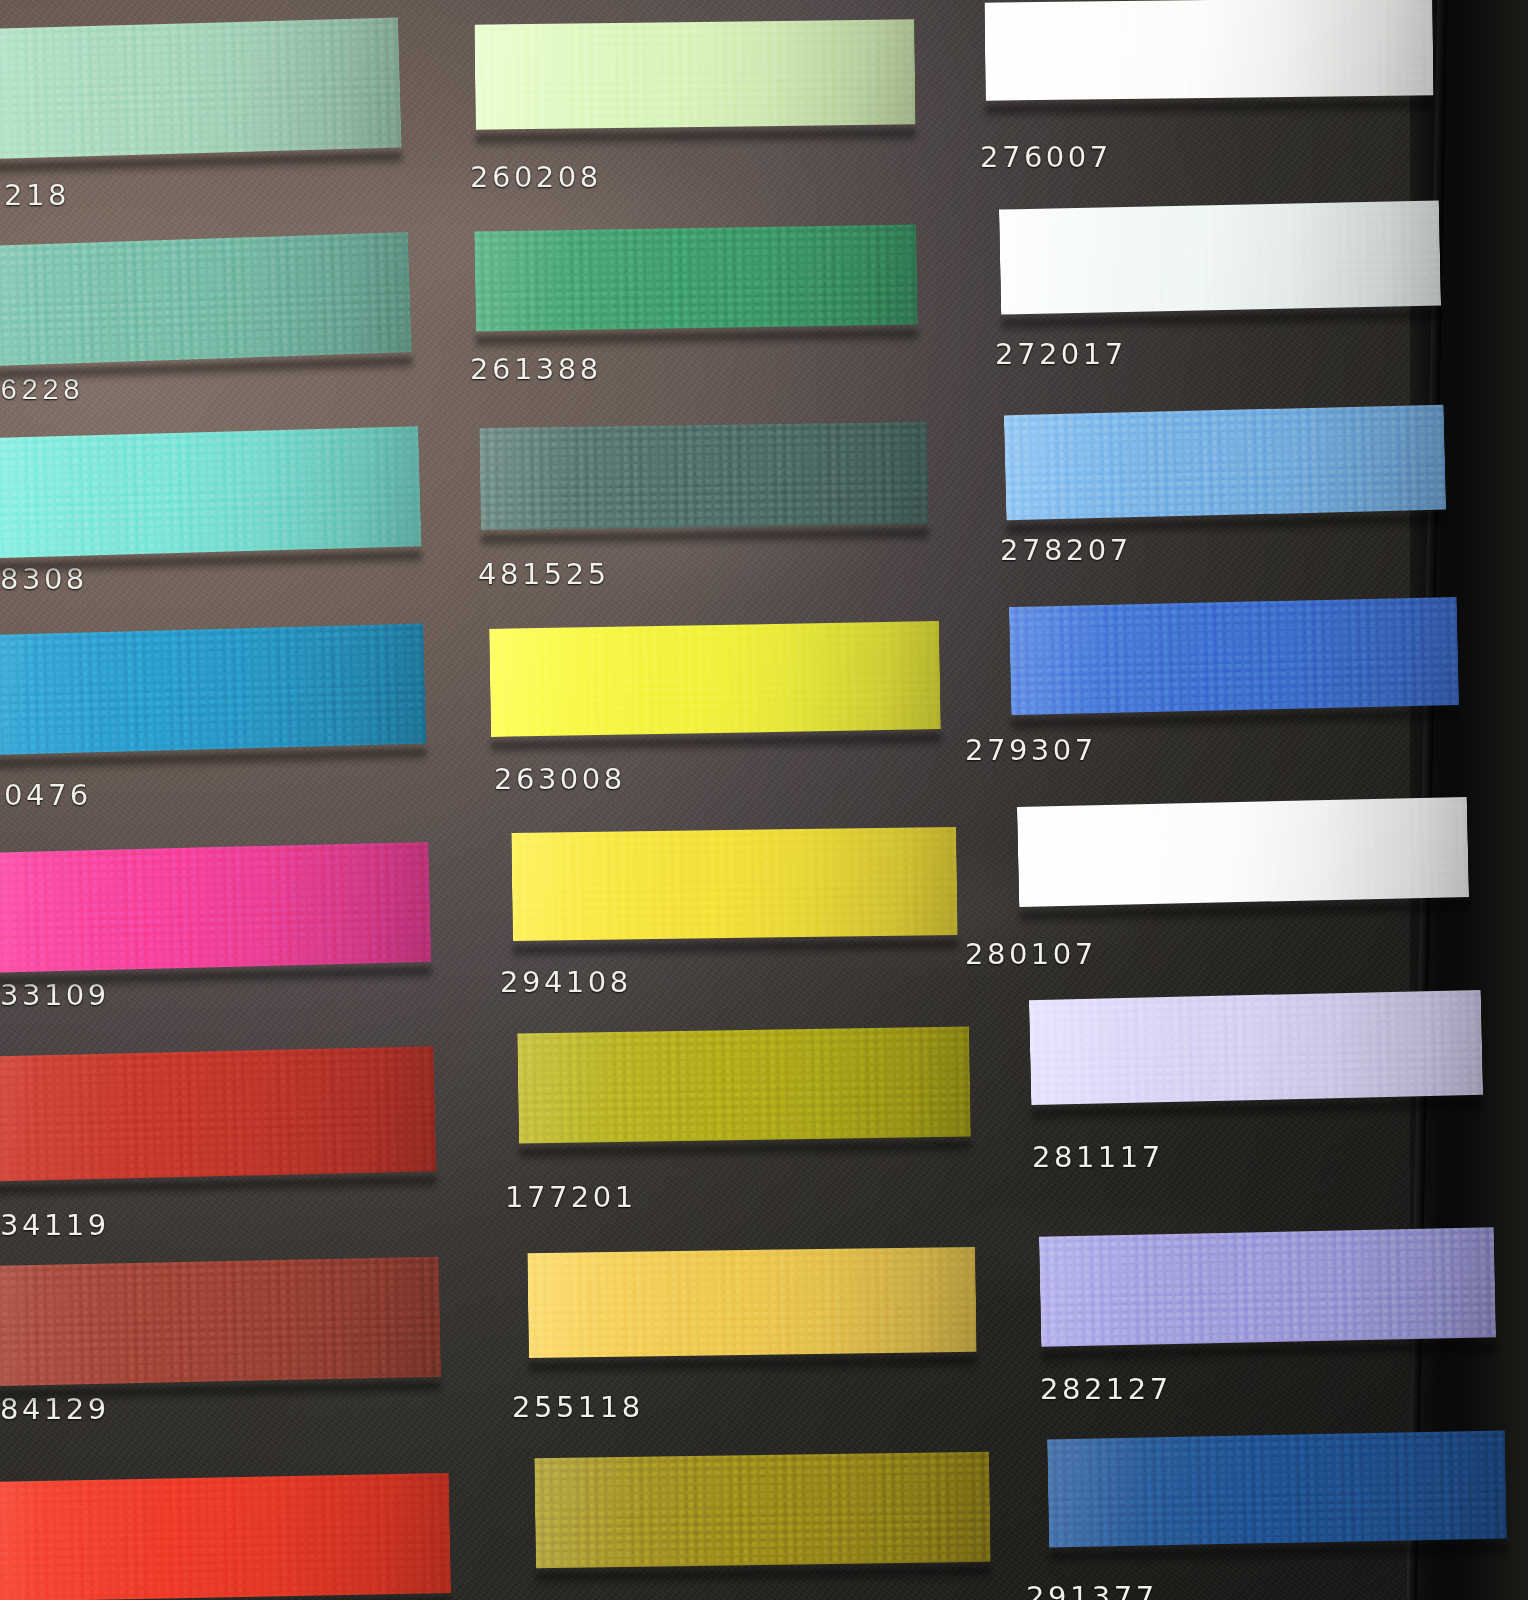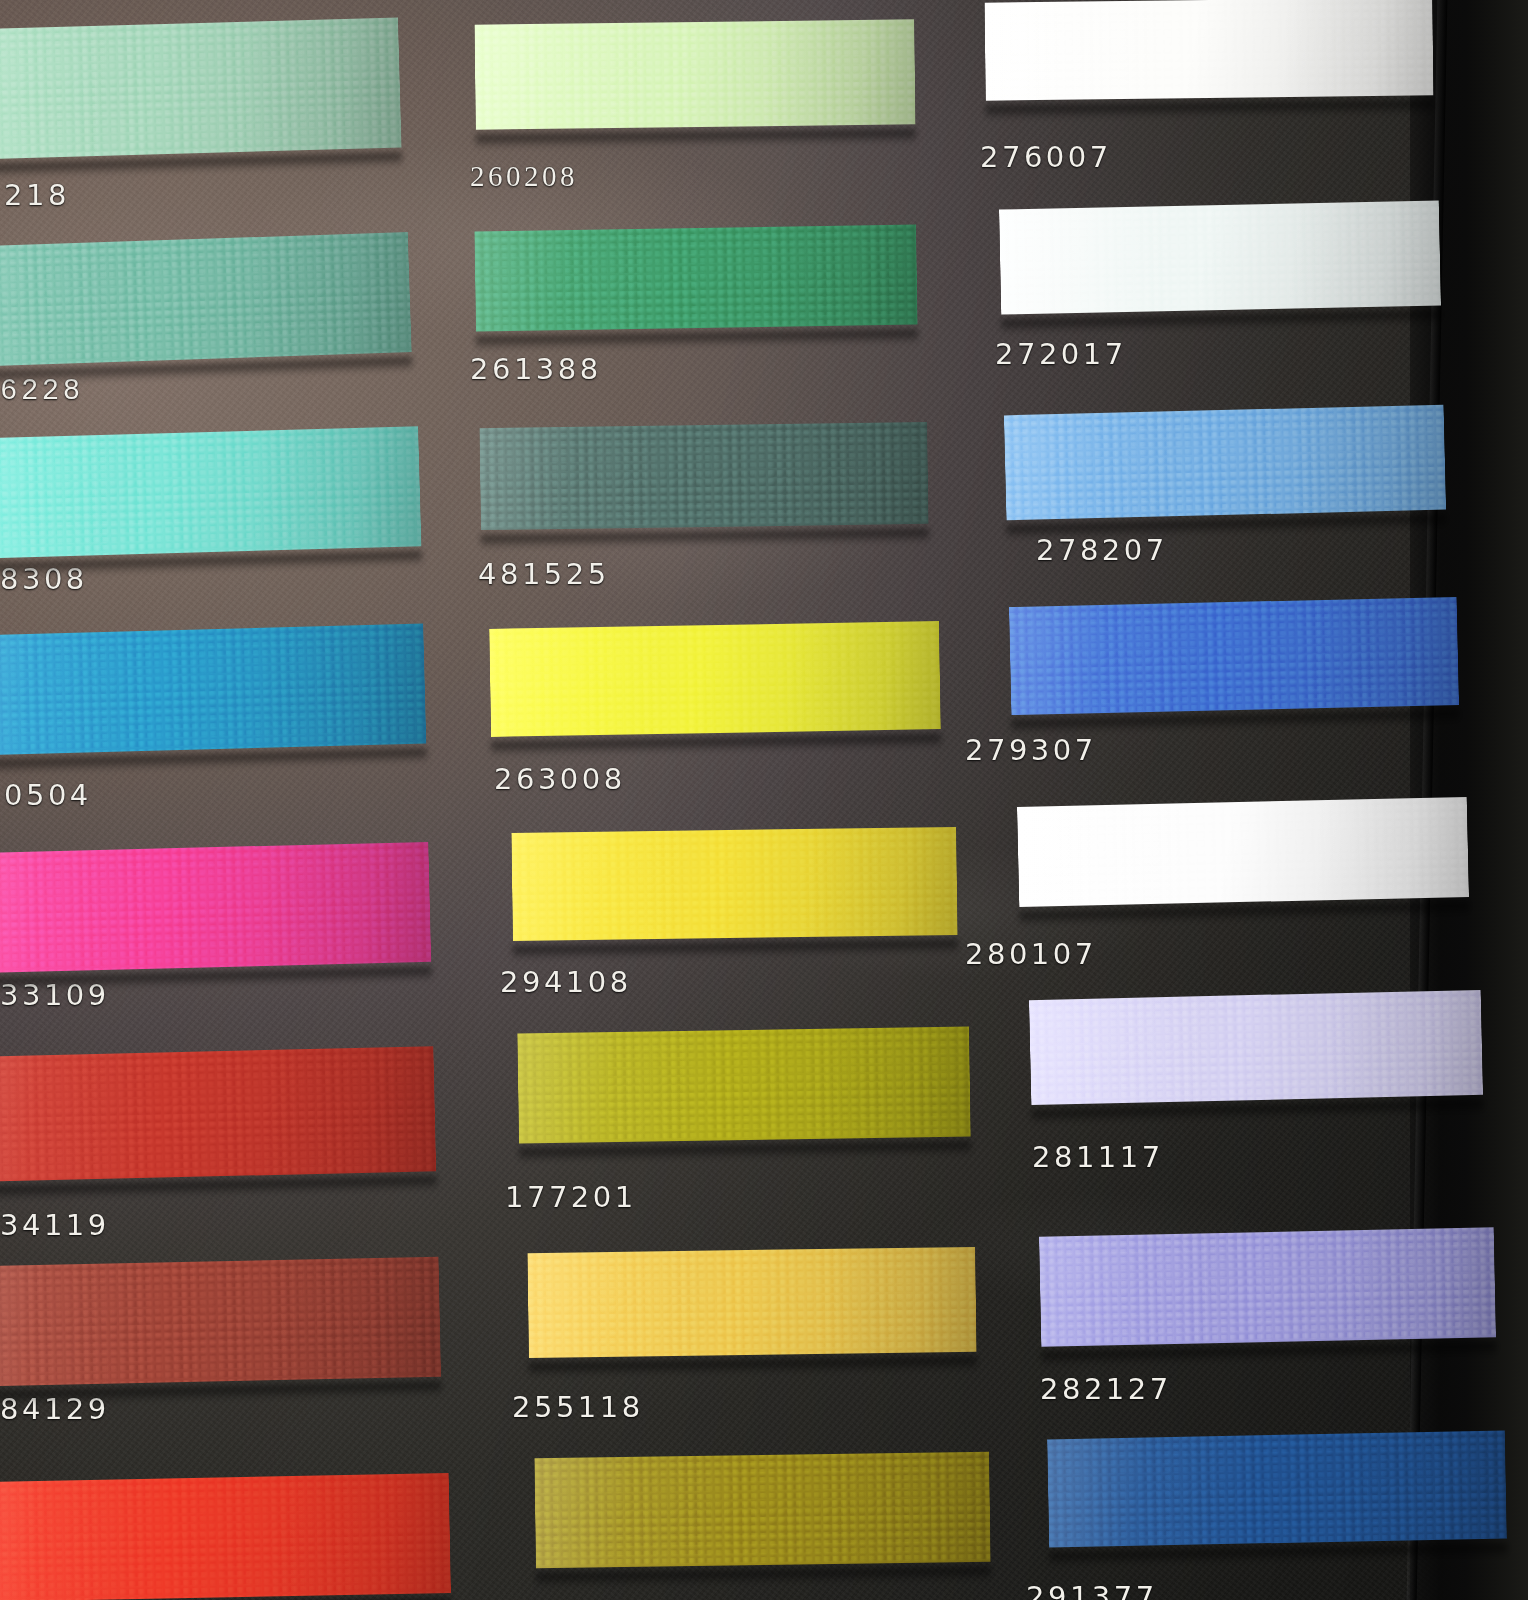--- a/index.html
+++ b/index.html
@@ -142,21 +142,21 @@
         </div>
       </div>
       <div class="code" style="left: 0px; top: 562px;">8308</div>
       <div class="swatch" style="left: -70px; top: 620px; width: 495px; height: 140px; transform: rotate(-1.5deg); z-index: 13;">
         <div class="drop"></div>
         <div class="body" style="background: linear-gradient(96deg, rgb(45, 165, 217) 0%, rgb(42, 156, 205) 38%, rgb(42, 156, 205) 66%, rgb(38, 140, 185) 100%);">
           <div class="tex"></div>
           <div class="shine"></div>
         </div>
       </div>
-      <div class="code" style="left: 4px; top: 778px;">0504</div>
+      <div class="code" style="left: 4px; top: 778px;">0476</div>
       <div class="swatch" style="left: -70px; top: 838px; width: 500px; height: 140px; transform: rotate(-1.4deg); z-index: 14;">
         <div class="drop"></div>
         <div class="body" style="background: linear-gradient(96deg, rgb(255, 70, 164) 0%, rgb(247, 66, 155) 38%, rgb(247, 66, 155) 66%, rgb(222, 59, 140) 100%);">
           <div class="tex"></div>
           <div class="shine"></div>
         </div>
       </div>
       <div class="code" style="left: 0px; top: 978px;">33109</div>
       <div class="swatch" style="left: -70px; top: 1042px; width: 505px; height: 145px; transform: rotate(-1.3deg); z-index: 15;">
         <div class="drop"></div>
@@ -181,21 +181,21 @@
           <div class="shine"></div>
         </div>
       </div>
       <div class="swatch" style="left: 475px; top: 12px; width: 440px; height: 125px; transform: rotate(-0.7deg); z-index: 10;">
         <div class="drop"></div>
         <div class="body" style="background: linear-gradient(96deg, rgb(230, 255, 198) 0%, rgb(217, 245, 187) 38%, rgb(217, 245, 187) 66%, rgb(195, 221, 168) 100%);">
           <div class="tex"></div>
           <div class="shine"></div>
         </div>
       </div>
-      <div class="code" style="left: 470px; top: 160px; font-family: Liberation Serif, serif;">260208</div>
+      <div class="code" style="left: 470px; top: 160px;">260208</div>
       <div class="swatch" style="left: 475px; top: 218px; width: 442px; height: 120px; transform: rotate(-0.9deg); z-index: 11;">
         <div class="drop"></div>
         <div class="body" style="background: linear-gradient(96deg, rgb(67, 167, 113) 0%, rgb(63, 158, 107) 38%, rgb(63, 158, 107) 66%, rgb(57, 142, 96) 100%);">
           <div class="tex"></div>
           <div class="shine"></div>
         </div>
       </div>
       <div class="code" style="left: 470px; top: 352px;">261388</div>
       <div class="swatch" style="left: 480px; top: 415px; width: 448px; height: 122px; transform: rotate(-0.8deg); z-index: 12;">
         <div class="drop"></div>
@@ -260,21 +260,21 @@
         </div>
       </div>
       <div class="code" style="left: 995px; top: 337px;">272017</div>
       <div class="swatch" style="left: 1005px; top: 400px; width: 440px; height: 125px; transform: rotate(-1.4deg); z-index: 12;">
         <div class="drop"></div>
         <div class="body" style="background: linear-gradient(96deg, rgb(125, 187, 242) 0%, rgb(118, 176, 228) 38%, rgb(118, 176, 228) 66%, rgb(106, 158, 205) 100%);">
           <div class="tex"></div>
           <div class="shine"></div>
         </div>
       </div>
-      <div class="code" style="left: 1036px; top: 533px; text-align: center;">278207</div>
+      <div class="code" style="left: 1000px; top: 533px; text-align: center;">278207</div>
       <div class="swatch" style="left: 1010px; top: 592px; width: 448px; height: 128px; transform: rotate(-1.3deg); z-index: 13;">
         <div class="drop"></div>
         <div class="body" style="background: linear-gradient(96deg, rgb(67, 118, 223) 0%, rgb(63, 111, 210) 38%, rgb(63, 111, 210) 66%, rgb(57, 100, 189) 100%);">
           <div class="tex"></div>
           <div class="shine"></div>
         </div>
       </div>
       <div class="code" style="left: 965px; top: 733px;">279307</div>
       <div class="swatch" style="left: 1018px; top: 792px; width: 450px; height: 120px; transform: rotate(-1.3deg); z-index: 14;">
         <div class="drop"></div>

